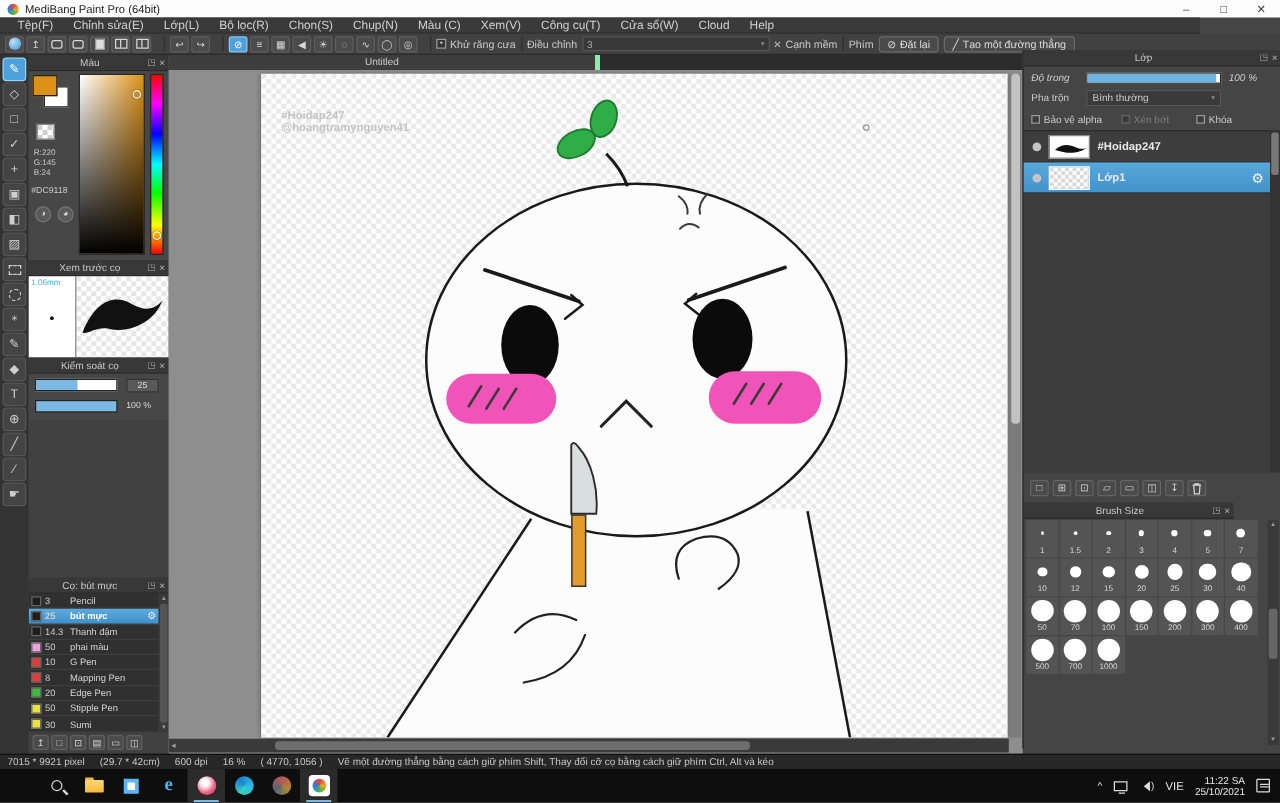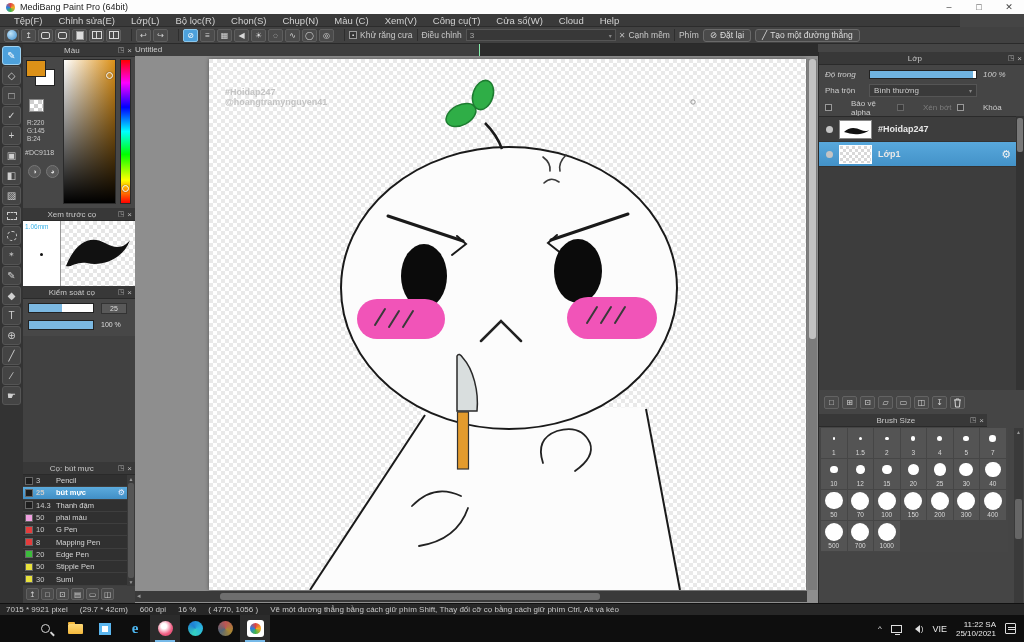--- a/index.html
+++ b/index.html
@@ -85,44 +85,44 @@
   .brushrow.sel{background:linear-gradient(#5cabdd,#418fc6);color:#fff;font-weight:bold;}
   .brushrow .bgear{color:#eef;font-size:8px;margin-right:2px;}
   #brushscroll{position:absolute;right:0;top:13px;width:8px;height:111px;background:#3a3a3a;display:flex;flex-direction:column;align-items:center;font-size:5px;color:#999;justify-content:space-between;padding:1px 0;}
   #brushscroll .thumb{width:6px;flex:1;margin:1px 0;background:#555;border-radius:2px;}
   #brushtools{position:absolute;left:0;bottom:1px;width:112px;height:16px;background:#414141;display:flex;align-items:center;gap:2px;padding-left:3px;}
   .mini-ic{width:13px;height:12px;background:#4b4b4b;border:1px solid #616161;border-radius:2px;color:#d5d5d5;font-size:7.5px;display:flex;align-items:center;justify-content:center;}
 
   
   #center{position:absolute;left:135px;top:44px;width:683px;height:559px;background:#8e8e8e;}
   #tabbar{position:absolute;left:0;top:0;width:683px;height:12px;background:#2c2c2c;}
-  #tab{position:absolute;left:0;top:0;width:345px;height:12px;background:#3e3e3e;border-right:1px solid #86efac;color:#ccc;font-size:8px;line-height:12px;}
+  #tab{position:absolute;left:0;top:0;width:345px;height:12px;background:#3e3e3e;border-right:4px solid #86efac;color:#ccc;font-size:8px;text-align:center;line-height:12px;}
   #canvaswrap{position:absolute;left:0;top:12px;width:683px;height:547px;background:#8e8e8e;}
   #canvas{position:absolute;left:74px;top:3px;width:597px;height:531px;background:#fff;box-shadow:0 0 4px rgba(0,0,0,.4);}
   #vscroll{position:absolute;right:1px;top:3px;width:9px;height:531px;background:#7c7c7c;}
   #vscroll .thumb{position:absolute;left:1px;top:0;width:7px;height:280px;background:#c2c2c2;border-radius:3px;}
   #hscroll{position:absolute;left:0;bottom:1px;width:672px;height:11px;background:#3a3a3a;}
   #hscroll .thumb{position:absolute;left:85px;top:2px;width:380px;height:7px;background:#6e6e6e;border-radius:3px;}
   #hscroll .harr{position:absolute;left:2px;top:1px;color:#999;font-size:7px;}
 
   
-  #rightpanel{position:absolute;left:818px;top:52px;width:206px;height:559px;background:#454545;border-left:1px solid #2a2a2a;padding-left:32px;}
+  #rightpanel{position:absolute;left:818px;top:40px;width:206px;height:559px;background:#454545;border-left:1px solid #2a2a2a;padding-left:32px;}
   #layershead{position:absolute;left:0;top:0;width:206px;}
   .lrow{position:absolute;left:0;width:206px;display:flex;align-items:center;color:#ccc;font-size:8px;}
   #oprow{top:16px;height:12px;font-style:italic;}
   #oprow .lab{width:50px;padding-left:6px;}
   #oprow .sl{width:108px;height:9px;background:#fff;border:1px solid #222;}
   #oprow .sl .fill{display:block;height:100%;width:97%;background:#6fb3e0;}
   #oprow .pct{margin-left:6px;}
   #blendrow{top:32px;height:13px;}
   #blendrow .lab{width:50px;padding-left:6px;}
   #blendrow .dd{width:108px;height:13px;background:#3a3a3a;border:1px solid #555;display:flex;align-items:center;padding:0 4px;font-size:8px;color:#ccc;}
   #blendrow .dd .arr{margin-left:auto;font-size:6px;color:#888;}
   #checkrow{top:50px;height:11px;gap:0;}
-  .ckitem{display:flex;align-items:center;gap:19px;}
+  .ckitem{display:flex;align-items:center;gap:3px;}
   .ckbox{width:7px;height:7px;border:1px solid #999;background:#3a3a3a;}
   #checkrow .c1{margin-left:6px;width:72px;}
   #checkrow .c2{width:60px;color:#7d7d7d;}
   #checkrow .c2 .ckbox{border-color:#666;}
   #layerlist{position:absolute;left:0;top:64px;width:198px;height:274px;background:#3d3d3d;border-top:1px solid #2a2a2a;}
   .layerrow{height:25px;display:flex;align-items:center;gap:6px;border-bottom:1px solid #333;color:#e8e8e8;font-size:9px;font-weight:bold;}
   .layerrow .visdot{width:7px;height:7px;border-radius:50%;background:#c4c4c4;margin-left:7px;flex:0 0 auto;}
   .layerrow .lthumb{width:33px;height:19px;background:#fff;border:1px solid #888;flex:0 0 auto;}
   .layerrow .lthumb.checker{background:conic-gradient(#fff 0 25%,#d8d8d8 0 50%,#fff 0 75%,#d8d8d8 0) 0 0/6px 6px;}
   .layerrow.sel{background:linear-gradient(#58a8dc,#4392c8);}

